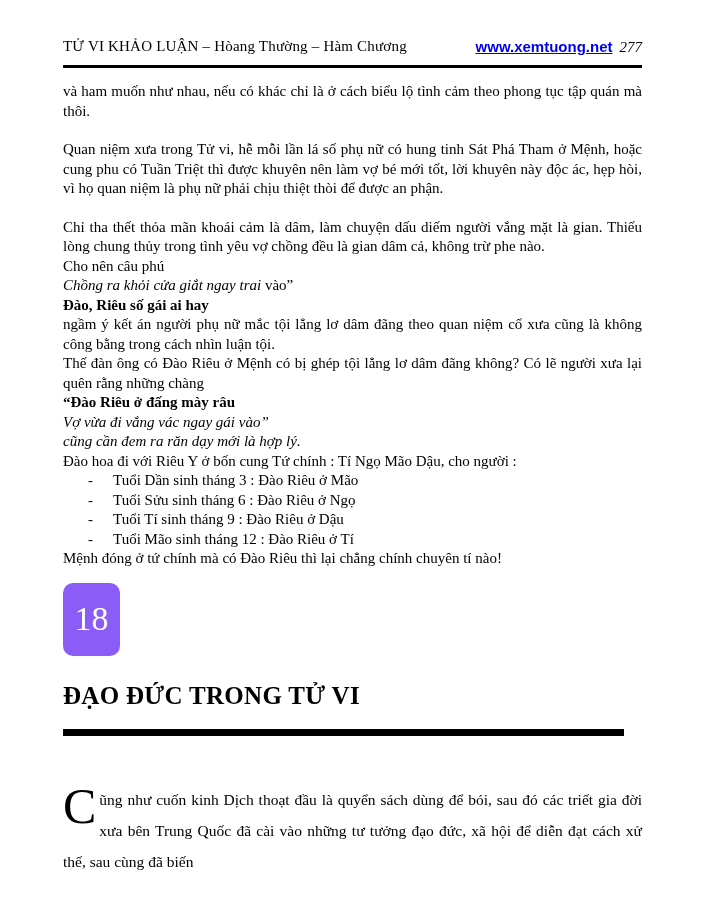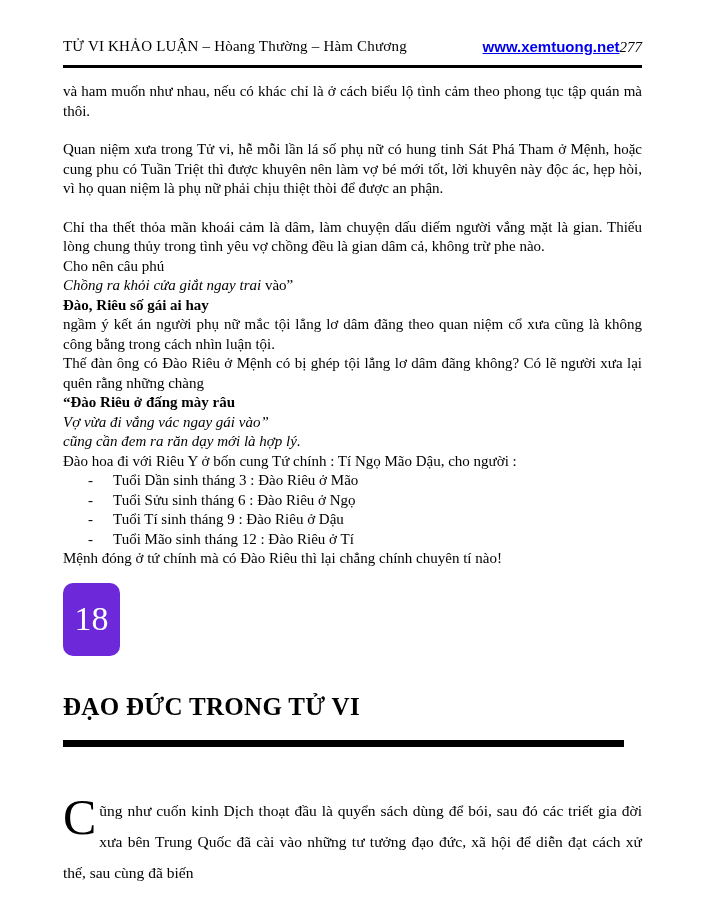--- a/index.html
+++ b/index.html
@@ -8,21 +8,21 @@
     background: #ffffff;
     color: #000000;
     font-family: "Liberation Serif", serif;
     overflow: hidden;
   }
   .page { padding: 38px 63px 0 63px; width: 579px; }
 
   
   .hdr { display: flex; justify-content: space-between; align-items: flex-start; font-size: 15px; white-space: nowrap; }
   .hdr-title { letter-spacing: 0.2px; }
-  .hdr-right { display: flex; align-items: baseline; gap: 0; }
+  .hdr-right { display: flex; align-items: baseline; gap: 7px; }
   .hdr-link {
     font-family: "Liberation Sans", sans-serif;
     font-weight: bold; font-size: 15px;
     text-decoration: underline; cursor: pointer;
   }
   .hdr-page { font-size: 15px; font-style: italic; }
   .rule { background: #000000; }
   .hdr-rule { height: 3px; margin-top: 9px; }
 
   
@@ -32,26 +32,26 @@
   .content p.gap { margin-bottom: 19px; }
   .bold { font-weight: bold; }
   .italic { font-style: italic; }
   .list-item { display: flex; padding-left: 25px; }
   .list-item .dash { width: 25px; flex: 0 0 25px; }
 
   
   .chapter { margin-top: 14px; }
   .chapter-badge {
     width: 57px; height: 73px;
-    background: #6d28d9; border-radius: 10px;
+    background: #8b5cf6; border-radius: 10px;
     display: flex; align-items: center; justify-content: center;
   }
   .chapter-badge span { color: #ffffff; font-size: 34px; line-height: 1; }
   .chapter-title {
-    margin: 37px 0 0 0;
+    margin: 26px 0 0 0;
     font-size: 25px; font-weight: bold; letter-spacing: 0.3px;
     line-height: 28px;
   }
   .chapter-rule { height: 7px; width: 561px; margin-top: 19px; }
 
   
   .intro {
     margin: 48px 0 0 0;
     font-size: 15.5px; line-height: 31px; text-align: justify;
   }

